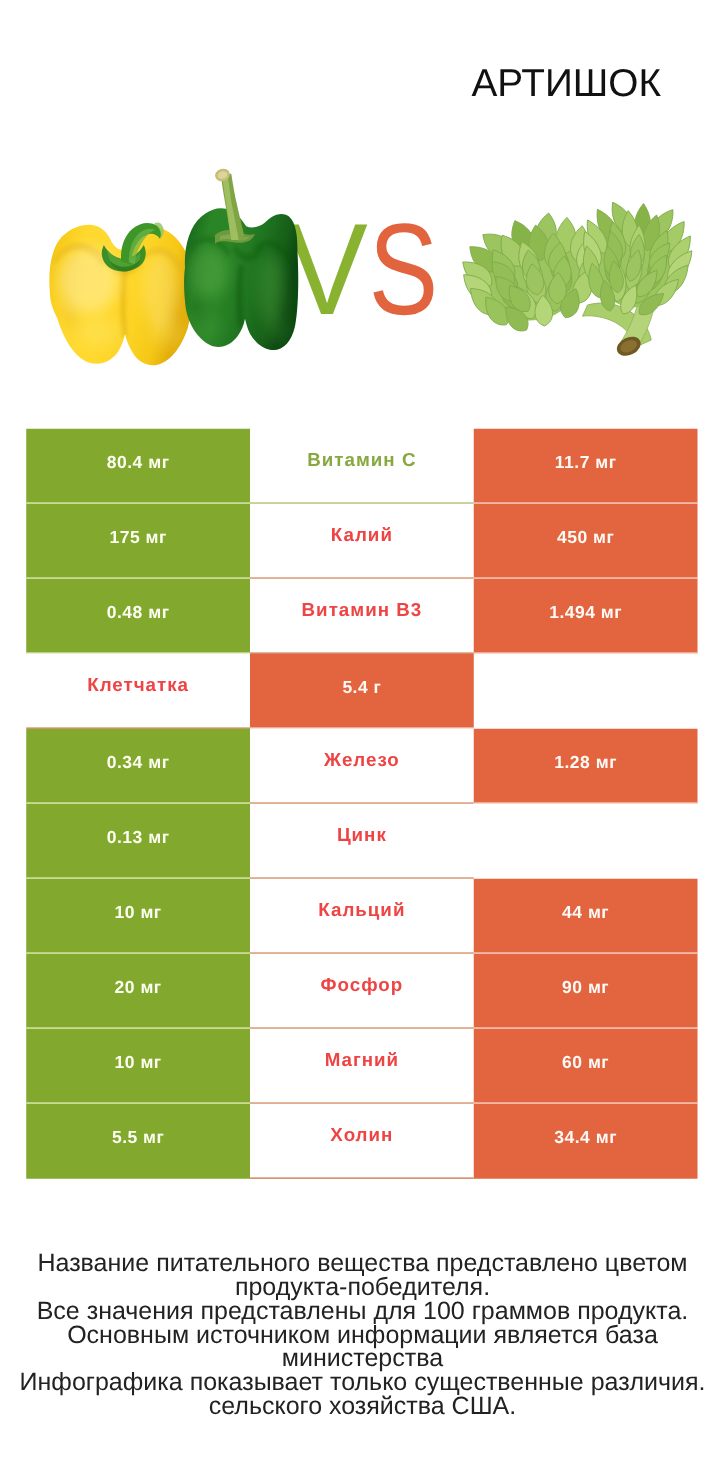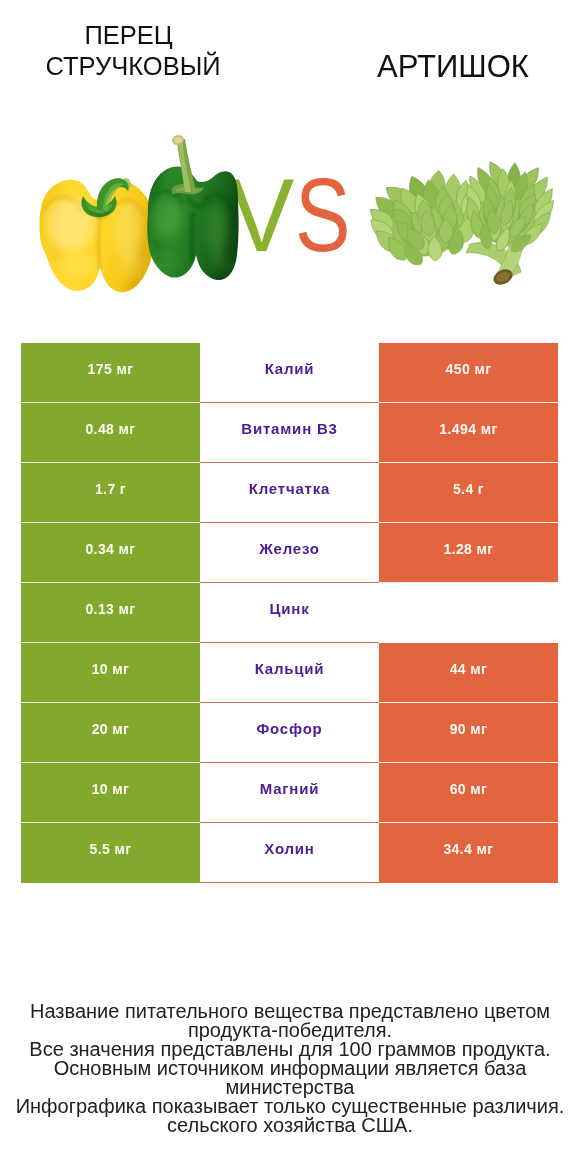--- a/index.html
+++ b/index.html
@@ -16,34 +16,30 @@
   .tbl{position:absolute;top:343px;left:21px;width:537px;height:600px;}
   .row{position:relative;height:60px;display:flex;}
   .cell{height:60px;display:flex;align-items:center;justify-content:center;font-weight:bold;box-sizing:border-box;line-height:1;padding-bottom:8px;}
   .cell.left,.cell.right{font-size:14px;letter-spacing:.4px;}
   .cell.mid{font-size:15px;letter-spacing:.8px;}
   .cell.left{width:179px;background:#82a82e;color:#fdfff2;}
   .cell.mid{width:179px;background:#fff;}
   .cell.right{width:179px;background:#e2653f;color:#fffaf6;}
   .row .cell.mid{border-bottom:1px solid #c8713f;}
   .row.win-left .cell.mid{border-bottom:1px solid #9aae46;color:#87a93f;}
-  .row.win-right .cell.mid{color:#4c1d95;}
+  .row.win-right .cell.mid{color:#ef4444;}
   .row:not(:last-child) .cell.left{border-bottom:1px solid #f3fad9;}
   .row:not(:last-child) .cell.right{border-bottom:1px solid #fdf0e8;}
   .footer{position:absolute;top:1002px;left:0;width:580px;text-align:center;font-size:20px;line-height:19px;color:#222;}
 </style>
 </head>
 <body>
 
 <div class="page">
   <div class="titles">
-    <div class="t-left">
-        <div class="l1">ПЕРЕЦ</div>
-        <div class="l2">СТРУЧКОВЫЙ</div>
-      </div>
     <div class="t-right">АРТИШОК</div>
   </div>
   <div class="hero">
       <svg class="heroimg" width="580" height="340" viewBox="0 0 580 340">
 <defs>
 <linearGradient id="ypepA" x1="0" y1="0" x2="1" y2=".25">
 <stop offset="0" stop-color="#e8b30e"></stop>
             <stop offset=".09" stop-color="#f7ca19"></stop>
 <stop offset=".26" stop-color="#ffd92f"></stop>
             <stop offset=".48" stop-color="#ffd92f"></stop>
@@ -228,32 +224,36 @@
 <path d="M0 -14.5C8.1 -3.6 6.6 7.8 0 11.4C-6.6 7.8 -8.1 -3.6 0 -14.5Z" transform="translate(489 211)rotate(-12)" fill="#94bf57" stroke="#7fab4c" stroke-width="0.7"></path>
 <path d="M0 -14.5C8.1 -3.6 6.6 7.8 0 11.4C-6.6 7.8 -8.1 -3.6 0 -14.5Z" transform="translate(507 214)rotate(16)" fill="#9cc45f" stroke="#7fab4c" stroke-width="0.7"></path>
 <path d="M0 -14.5C8.1 -3.6 6.6 7.8 0 11.4C-6.6 7.8 -8.1 -3.6 0 -14.5Z" transform="translate(526 217)rotate(28)" fill="#99c35b" stroke="#7fab4c" stroke-width="0.7"></path>
 <path d="M0 -14.5C8.1 -3.6 6.6 7.8 0 11.4C-6.6 7.8 -8.1 -3.6 0 -14.5Z" transform="translate(493 223)rotate(-8)" fill="#94bf57" stroke="#7fab4c" stroke-width="0.7"></path>
 <path d="M0 -14.5C8.1 -3.6 6.6 7.8 0 11.4C-6.6 7.8 -8.1 -3.6 0 -14.5Z" transform="translate(517 228)rotate(36)" fill="#9cc45f" stroke="#7fab4c" stroke-width="0.7"></path>
 </g>
 </g>
 </svg>
     </div>
   <div class="tbl" id="tbody">
+      <div class="row win-left">
+        <div class="cell left">80.4 мг</div>
+        <div class="cell mid">Витамин C</div>
+        <div class="cell right">11.7 мг</div>
+      </div>
       <div class="row win-right">
         <div class="cell left">175 мг</div>
         <div class="cell mid">Калий</div>
         <div class="cell right">450 мг</div>
       </div>
       <div class="row win-right">
         <div class="cell left">0.48 мг</div>
         <div class="cell mid">Витамин B3</div>
         <div class="cell right">1.494 мг</div>
       </div>
       <div class="row win-right">
-        <div class="cell left">1.7 г</div>
         <div class="cell mid">Клетчатка</div>
         <div class="cell right">5.4 г</div>
       </div>
       <div class="row win-right">
         <div class="cell left">0.34 мг</div>
         <div class="cell mid">Железо</div>
         <div class="cell right">1.28 мг</div>
       </div>
       <div class="row win-right">
         <div class="cell left">0.13 мг</div>

